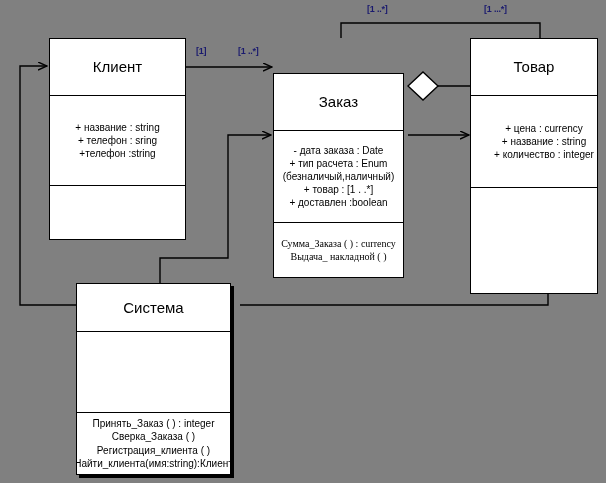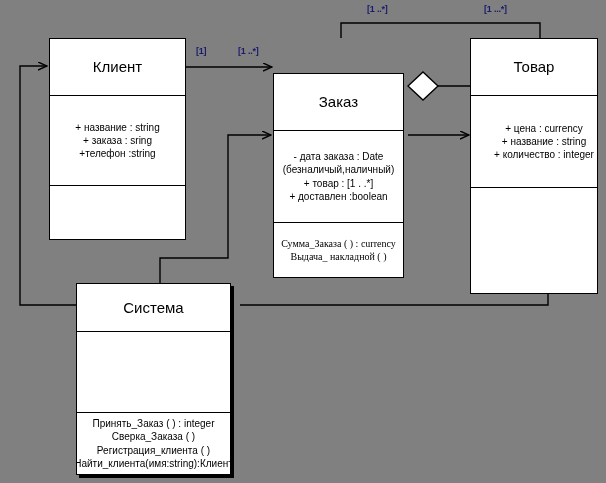--- a/index.html
+++ b/index.html
@@ -130,32 +130,33 @@
   <div class="mult-label" style="left:367px; top:4px;">[1 ..*]</div>
 
   <div class="mult-label" style="left:484px; top:4px;">[1 ...*]</div>
 
   <div class="uml-class" style="left:49px; top:38px; width:137px; height:202px;">
     <div class="compartment" style="height:56px;">
       <div class="cls-name">Клиент</div>
     </div>
     <div class="compartment" style="height:90px;">
       <div class="member">+ название : string</div>
-      <div class="member">+ заказа : sring</div>
+      <div class="member">+ телефон : sring</div>
       <div class="member">+телефон :string</div>
     </div>
     <div class="compartment" style="flex:1 1 auto;"></div>
   </div>
 
   <div class="uml-class" style="left:273px; top:41px; width:131px; height:205px;margin-top:32px;">
     <div class="compartment" style="height:56px;">
       <div class="cls-name">Заказ</div>
     </div>
     <div class="compartment" style="height:92px;">
       <div class="member">- дата заказа : Date</div>
+      <div class="member">+ тип расчета : Enum</div>
       <div class="member">(безналичый,наличный)</div>
       <div class="member">+ товар : [1 . .*]</div>
       <div class="member">+ доставлен :boolean</div>
     </div>
     <div class="compartment" style="flex:1 1 auto;font-family:Liberation Serif, serif;">
       <div class="member small">Сумма_Заказа ( ) : currency</div>
       <div class="member small">Выдача_ накладной ( )</div>
     </div>
   </div>
 

